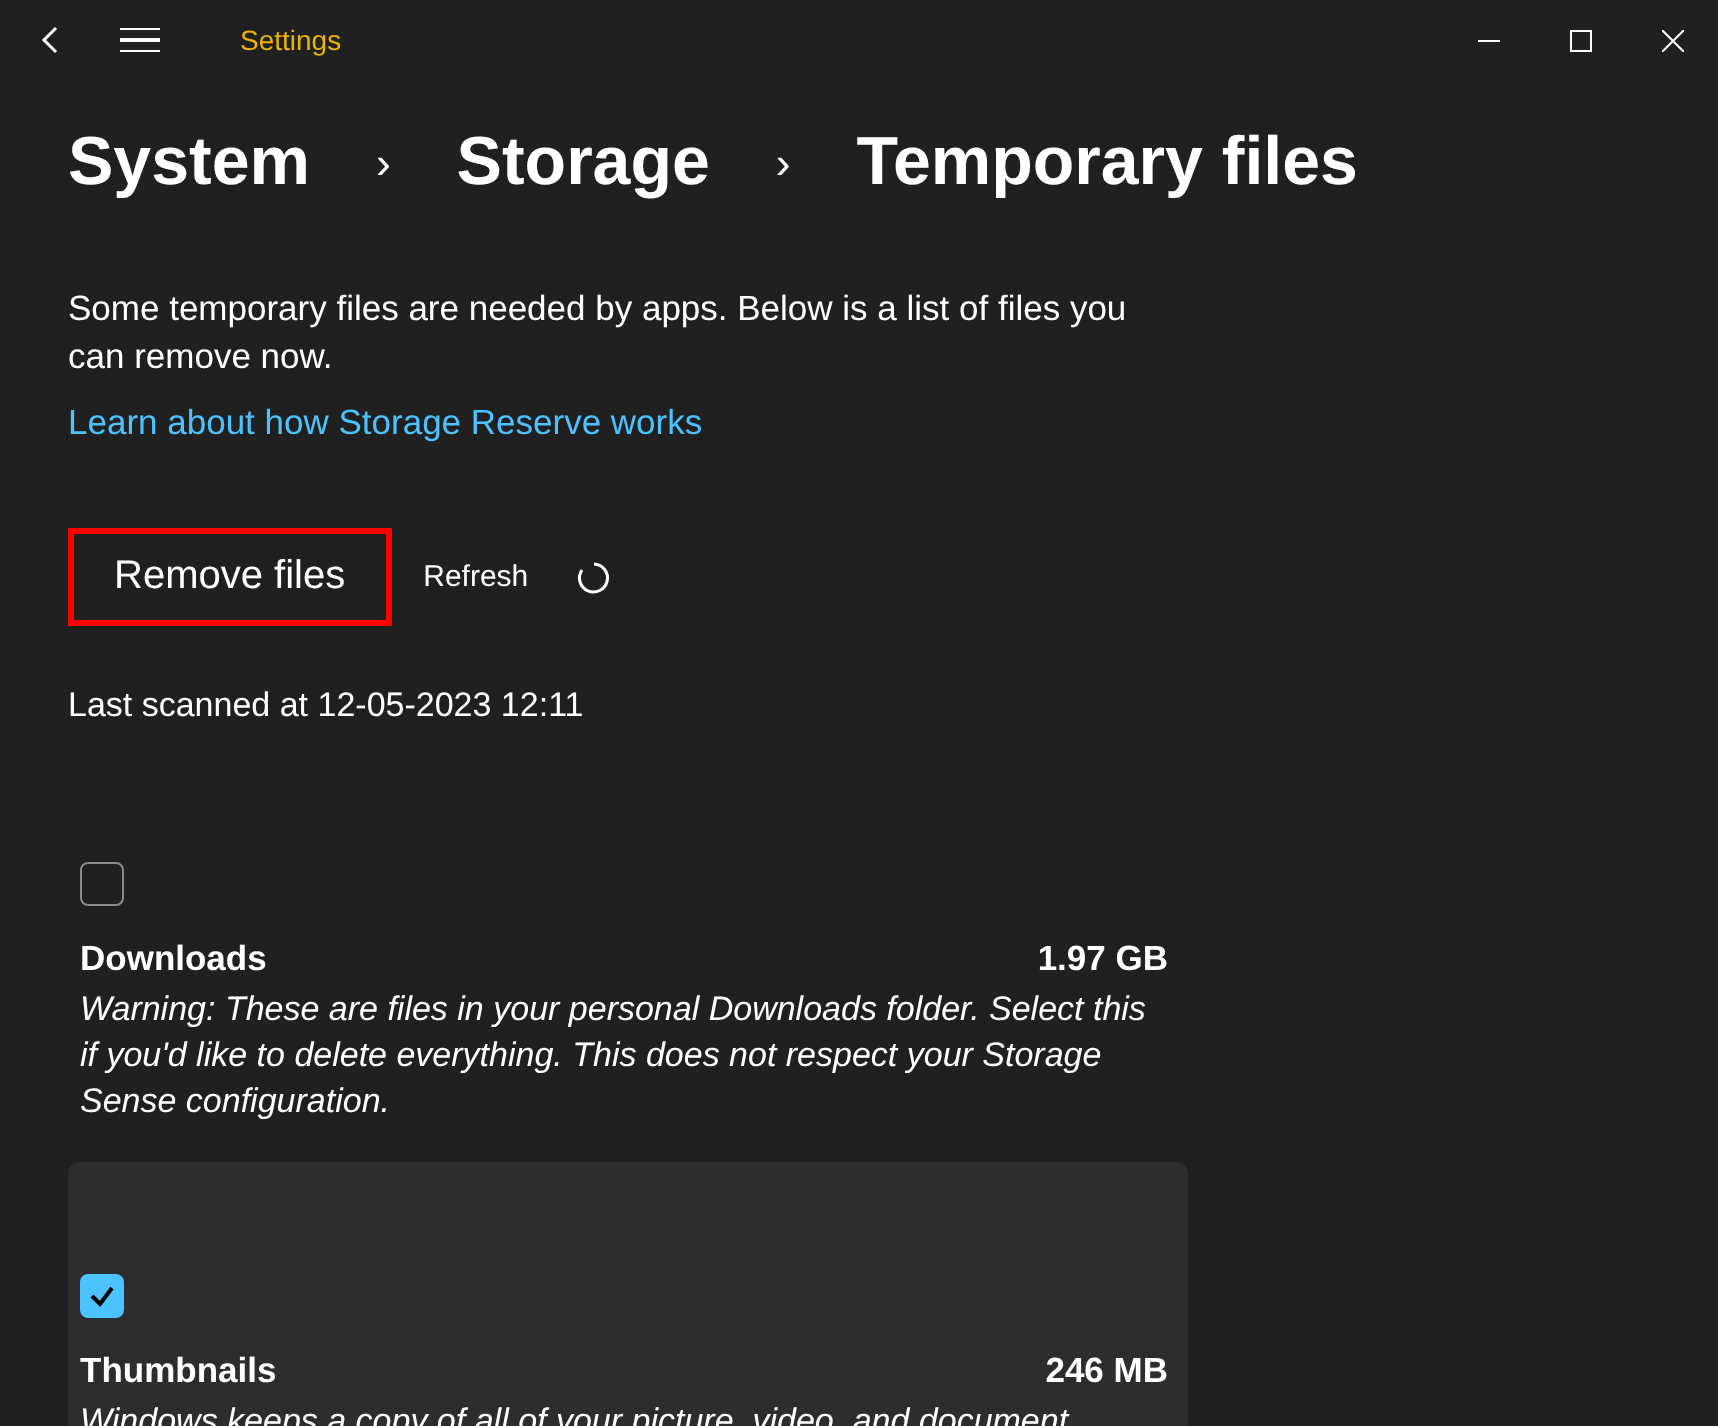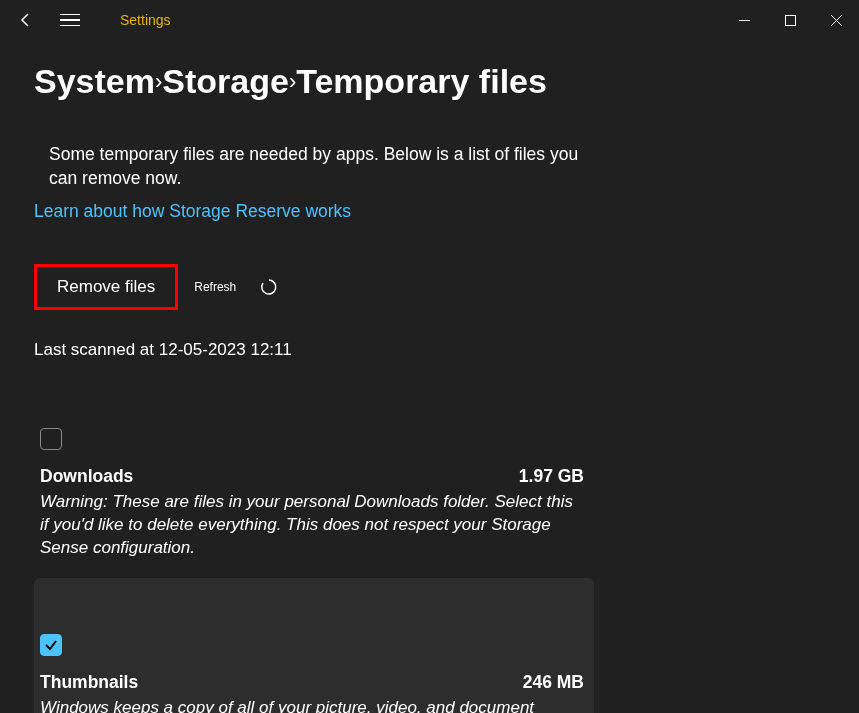--- a/index.html
+++ b/index.html
@@ -18,37 +18,37 @@
       padding-left: 18px;
     }
     .titlebar-left { display: flex; align-items: center; gap: 26px; }
     .back-btn { width: 16px; height: 16px; display: flex; align-items: center; justify-content: center; cursor: pointer; }
     .hamburger { width: 20px; display: flex; flex-direction: column; gap: 4px; cursor: pointer; }
     .hamburger span { height: 1.5px; background: #ffffff; }
     .app-title { font-size: 14px; color: #eab308; margin-left: 14px; }
     .window-controls { margin-left: auto; display: flex; }
     .win-ctrl { width: 46px; height: 32px; display: flex; align-items: center; justify-content: center; cursor: pointer; }
     .content { padding: 22px 34px 0 34px; }
-    .breadcrumb { display: flex; align-items: center; gap: 0; font-size: 34px; font-weight: 600; }
+    .breadcrumb { display: flex; align-items: center; gap: 33px; font-size: 34px; font-weight: 600; }
     .breadcrumb .crumb { cursor: pointer; }
     .breadcrumb .chevron { font-size: 22px; color: #ffffff; font-weight: 400; }
     .desc { margin-top: 42px; font-size: 17.5px; line-height: 1.35; max-width: 560px; }
-    .desc p { margin-bottom: 10px; margin-left: 15px; }
+    .desc p { margin-bottom: 10px; }
     .link { color: #4cc2ff; font-size: 17.5px; margin-top: 1px; cursor: pointer; display: inline-block; }
     .action-row { display: flex; align-items: center; margin-top: 42px; gap: 12px; }
     .remove-btn {
       border: 3px solid #ff0000;
       background: transparent;
       color: #ffffff;
-      font-size: 17px;
+      font-size: 20px;
       padding: 10px 20px;
       cursor: pointer;
       font-family: inherit;
     }
-    .refresh { font-size: 12px; display: flex; align-items: center; gap: 24px; cursor: pointer; margin-left: 4px; }
+    .refresh { font-size: 15px; display: flex; align-items: center; gap: 24px; cursor: pointer; margin-left: 4px; }
     .total-selected { margin-left: auto; font-size: 17px; margin-right: 230px; }
     .last-scanned { margin-top: 30px; font-size: 17px; }
     .items { margin-top: 24px; max-width: 560px; }
     .item {
       display: flex;
       gap: 16px;
       padding: 12px 10px 18px 6px;
       border-radius: 6px;
       flex-direction: column;
     }

